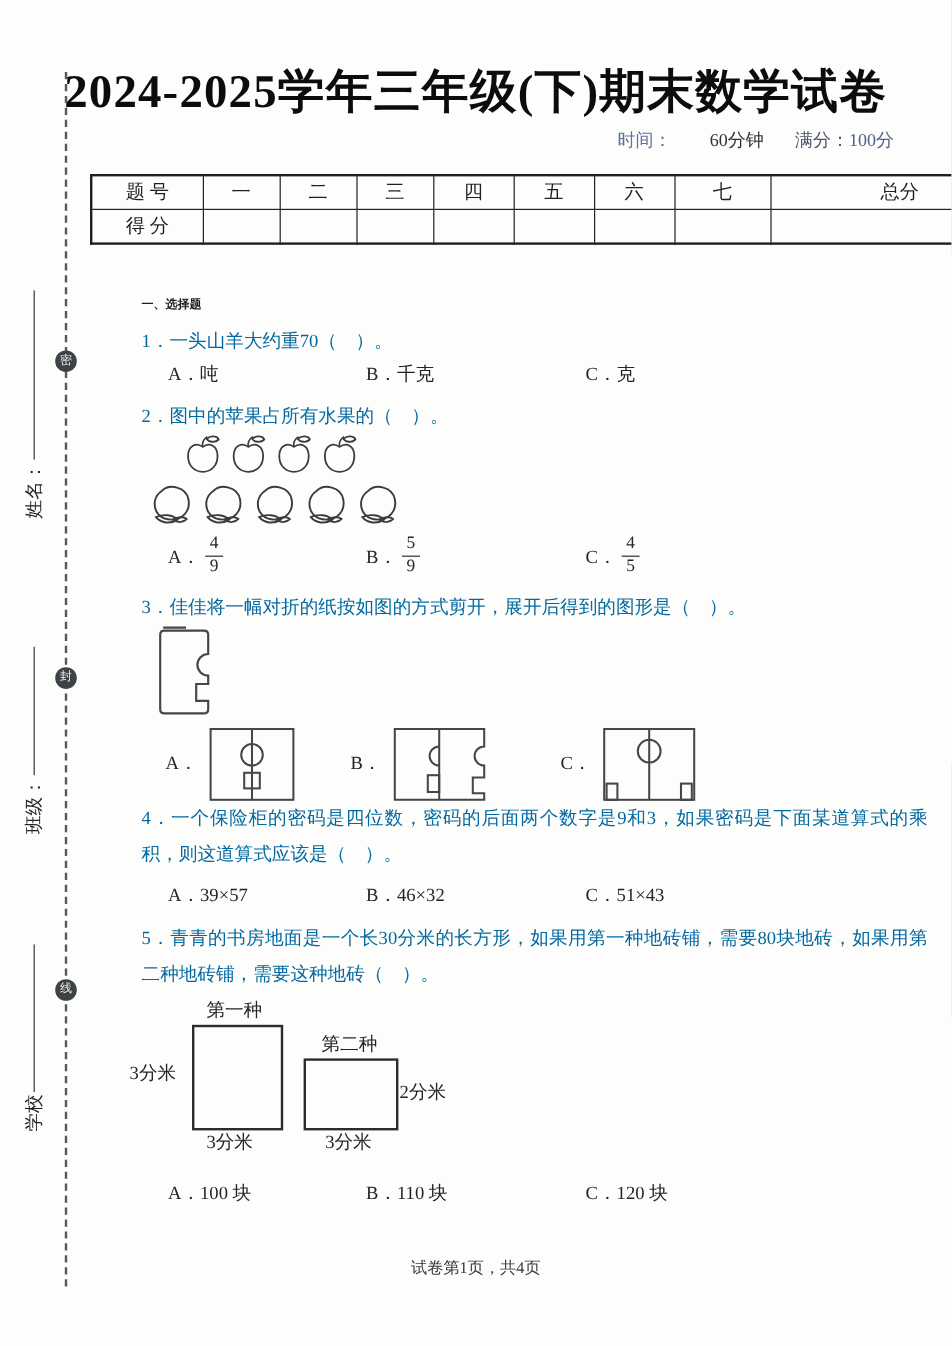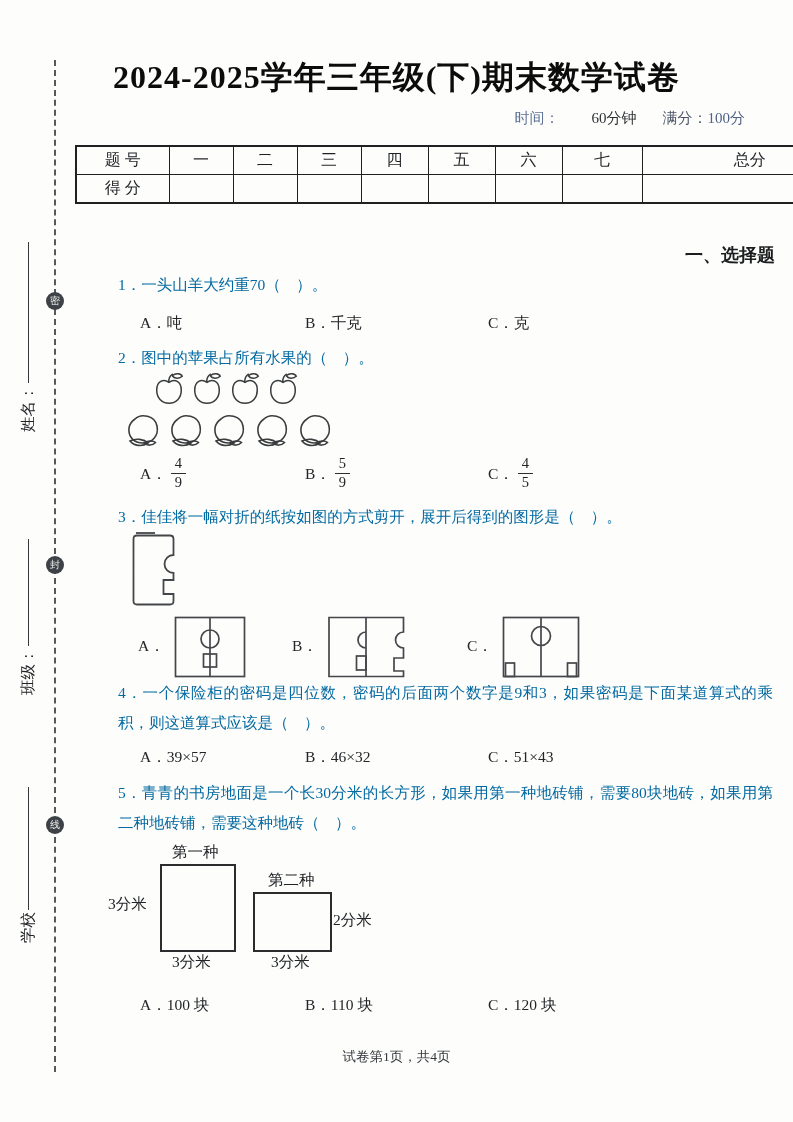--- a/index.html
+++ b/index.html
@@ -11,35 +11,35 @@
   
   .seal-line{position:absolute; left:54px; top:60px; height:1012px; width:0;
     border-left:2px dashed #55585c;}
   .seal-badge{position:absolute; left:46px; width:18px; height:18px; border-radius:50%;
     background:#3d4247; color:#f1f1ee; font-size:10px; line-height:18px; text-align:center;
     font-family:"Liberation Sans","DejaVu Sans",sans-serif;}
   .seal-field{position:absolute; display:flex; align-items:center; height:24px;
     transform:rotate(-90deg); white-space:nowrap; font-size:15.5px; color:#212326;}
   .seal-field .uline{flex:1; height:0; border-top:1.7px solid #35373a; margin-left:2px;}
   
-  .title{margin:0; padding-top:56px; text-align:center; font-size:32px; line-height:42px;
+  .title{margin:0; padding-top:56px; text-align:center; font-size:39px; line-height:42px;
     font-weight:900; color:#0c0c0c; letter-spacing:1px;}
   .meta{margin-top:10px; padding-right:48px; text-align:right; font-size:15px; line-height:20px;}
   .meta .lab-time{color:#5f7396;}
   .meta .val-time{color:#2e3134; margin-right:26px;padding-left:32px;}
   .meta .lab-score{color:#4b5568;}
   .meta .val-score{color:#4f6187;}
   
   .content{margin-left:75px; width:700px;}
   table.score{margin-top:17px; width:784px; border-collapse:collapse; border:2.4px solid #1f2022;
     font-size:16px; table-layout:fixed;}
   table.score td{border:1.6px solid #1f2022; height:27px; text-align:center; padding:0;
     color:#1e2023;}
   
-  .sec-heading{margin:40px 0 0 43px; font-size:18px; font-weight:bold; line-height:22px; color:#1b1d1f;text-align:right;}
+  .sec-heading{margin:40px 0 0 43px; font-size:10px; font-weight:bold; line-height:22px; color:#1b1d1f;}
   .qtext{margin:0 0 0 43px; width:655px; font-size:15.5px; text-align:justify; color:#0369a1;}
   .lh24{line-height:24px; margin-top:12px;}
   .lh28{line-height:28px; margin-top:5px;}
   .lh30{line-height:30px;}
   .opts{display:flex; margin-left:65px; font-size:15.5px; line-height:22px; color:#222427;}
   .opt-a{width:165px;} .opt-b{width:183px;} .opt-c{flex:1;}
   .frac{display:inline-block; vertical-align:middle; text-align:center; font-size:14.5px;
     line-height:1.1; margin-left:4px; position:relative; top:-2px;}
   .frac .num{display:block; padding:0 4px 1px; border-bottom:1.4px solid #2c2e30;}
   .frac .den{display:block; padding-top:1px;}
@@ -142,21 +142,21 @@
         <td></td>
         <td></td>
         <td></td>
       </tr>
     </tbody>
       </table>
 
     <div class="sec-heading">一、选择题</div>
 
     <p class="qtext lh28"><span>1．</span><span>一头山羊大约重70（　）。</span></p>
-    <div class="opts" style="margin-top:13px">
+    <div class="opts" style="margin-top:3px">
       <span class="opt-a"><span>A．</span><span>吨</span></span>
       <span class="opt-b"><span>B．</span><span>千克</span></span>
       <span class="opt-c"><span>C．</span><span>克</span></span>
     </div>
 
     <p class="qtext lh24"><span>2．</span><span>图中的苹果占所有水果的（　）。</span></p>
     <div class="fruit-wrap">
       <svg class="linework" width="250" height="80">
           <use href="#apple" xlink:href="#apple" x="29" y="2" width="34" height="34"></use>
           <use href="#apple" xlink:href="#apple" x="67" y="2" width="34" height="34"></use>

